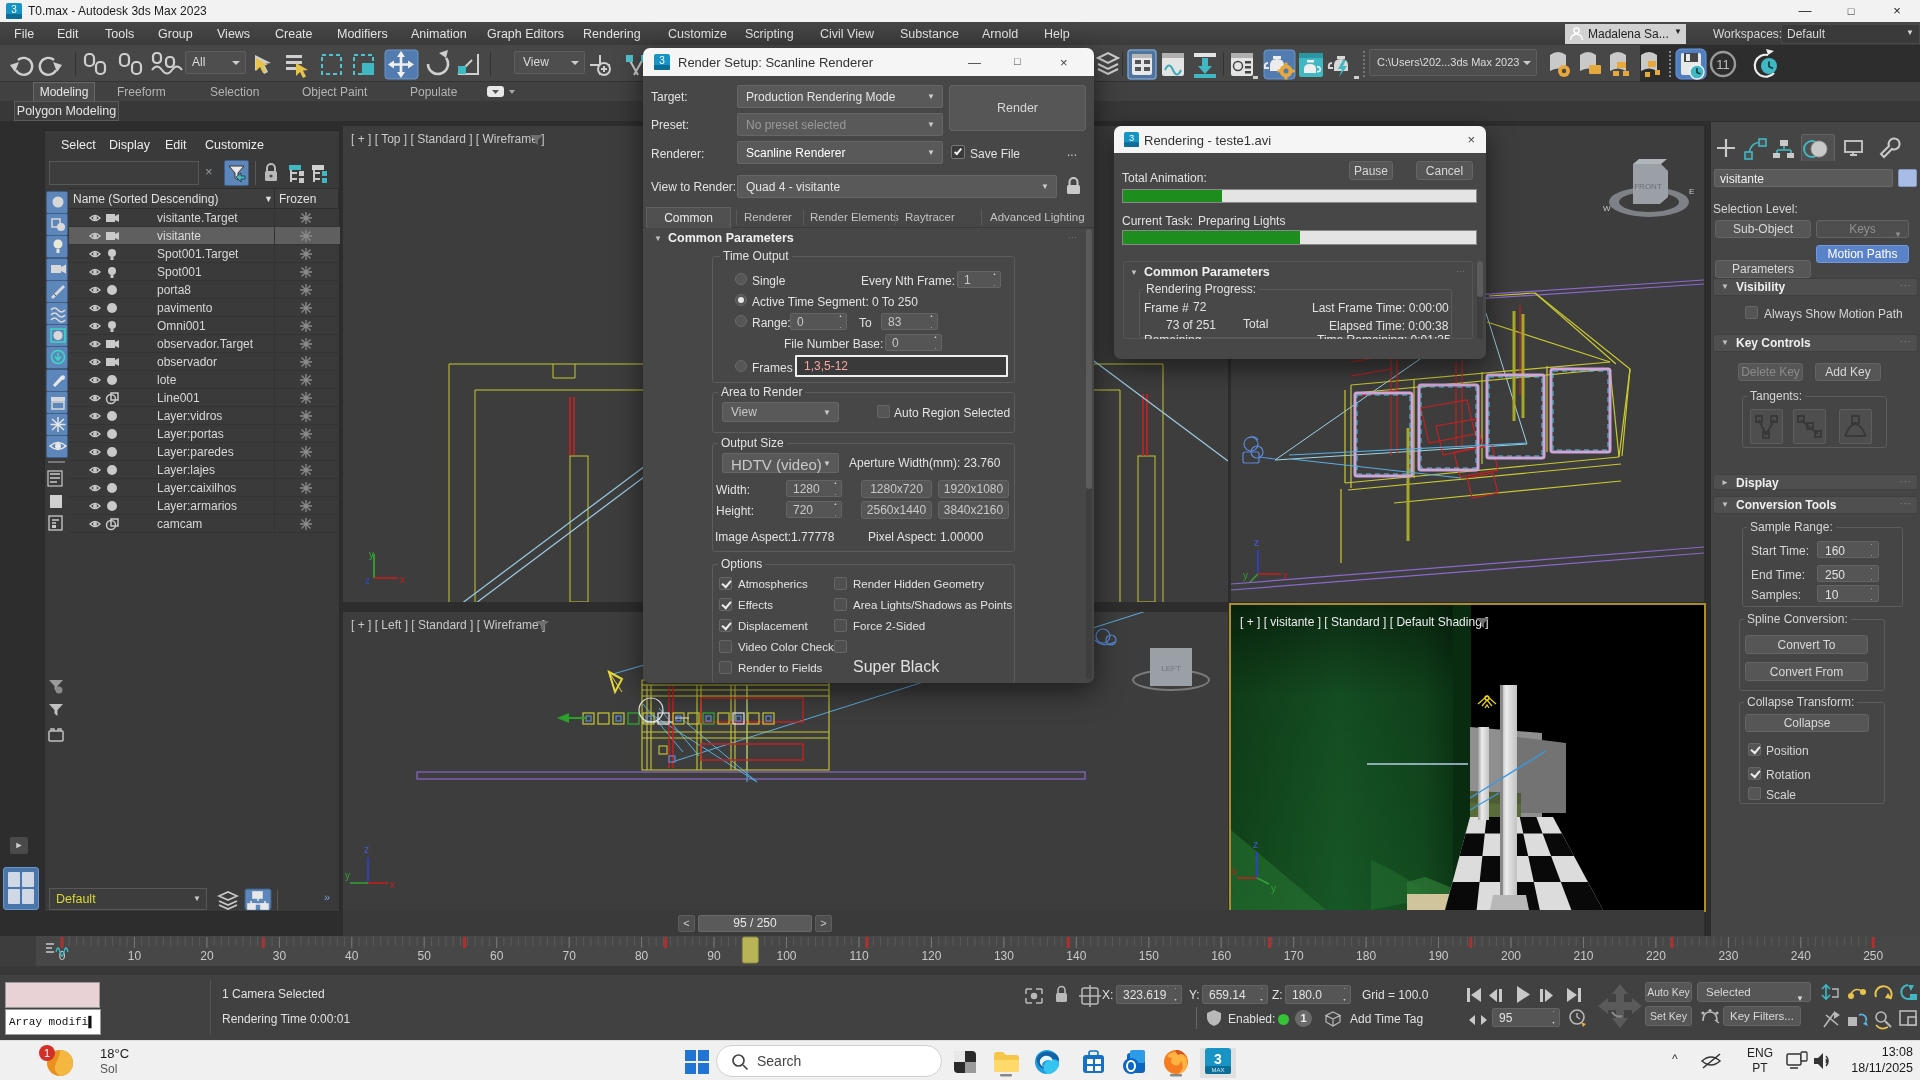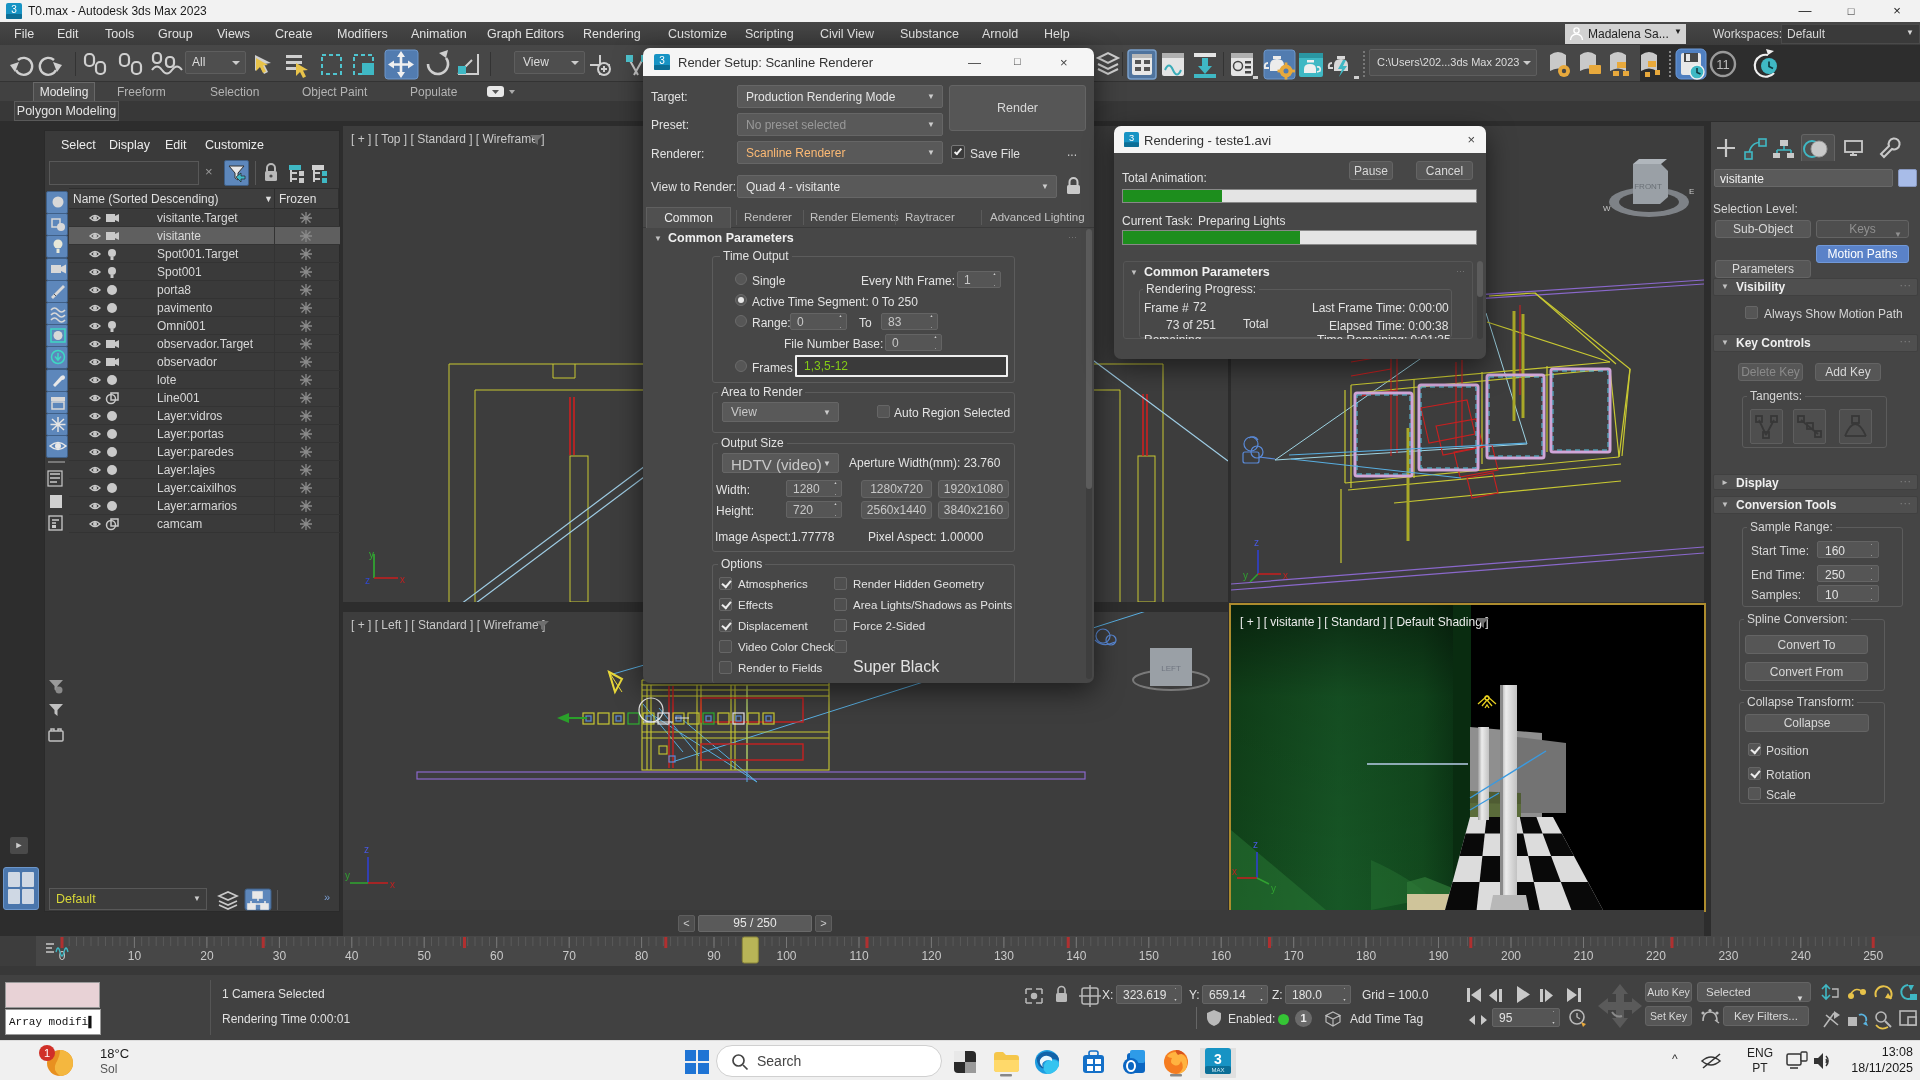--- a/index.html
+++ b/index.html
@@ -1509,21 +1509,21 @@
       <div class="btn" style="left:1645px;top:7px;width:47px;height:20px;line-height:19px;font-size:10.5px">Auto Key</div>
       <div class="btn" style="left:1697px;top:7px;width:114px;height:20px;line-height:19px;font-size:11.5px;text-align:left"><span style="margin-left:8px">Selected</span><span style="position:absolute;right:6px;top:6px;font-size:8px">▼</span></div>
       <div class="btn" style="left:1645px;top:31px;width:47px;height:20px;line-height:19px;font-size:10.5px">Set Key</div>
       <svg class="abs" style="left:1700px;top:33px" width="20" height="16" viewBox="0 0 20 16">
         <path d="M3 13 q0 -9 7 -9 q7 0 7 9" fill="none" stroke="#b9b9b9" stroke-width="1.6"></path>
         <circle cx="3" cy="5" r="1.6" fill="#b9b9b9"></circle>
         <circle cx="10" cy="2.5" r="1.6" fill="#b9b9b9"></circle>
         <circle cx="17" cy="5" r="1.6" fill="#b9b9b9"></circle>
         <path d="M15 12 l4 3" stroke="#b9b9b9" stroke-width="1.4"></path>
       </svg>
-      <div class="btn" style="left:1723px;top:31px;width:86px;height:20px;line-height:19px;font-size:11.5px">Key Filters...</div>
+      <div class="btn" style="left:1723px;top:31px;width:78px;height:20px;line-height:19px;font-size:11.5px">Key Filters...</div>
       <svg class="abs" style="left:1818px;top:6px" width="100" height="52" viewBox="0 0 100 52">
         <g stroke="#3fb8c4" stroke-width="1.6" fill="none">
           <path d="M8 4 v14 M4 8 l4 -4 4 4 M4 14 l4 4 4 -4"></path>
         </g>
         <path d="M14 8 h6 v8 h-6" fill="none" stroke="#b9b9b9" stroke-width="1.4"></path>
         <g transform="translate(28,2)">
           <path d="M4 12 q6 -10 14 -2" fill="none" stroke="#e8c34a" stroke-width="1.6"></path>
           <circle cx="5" cy="13" r="3" fill="#e8c34a"></circle>
           <circle cx="17" cy="9" r="3" fill="#e8c34a"></circle>
         </g>
@@ -1658,21 +1658,21 @@
         <span style="position:absolute;right:7px;top:6px;font-size:8px;color:#ccc">▼</span>
       </div>
       <div class="btn" style="left:306px;top:37px;width:137px;height:46px;line-height:44px;font-size:12.5px">Render</div>
       <div class="dtext" style="left:8px;top:70px">Preset:</div>
       <div class="abs" style="left:94px;top:65px;width:206px;height:23px;background:#595959;border:1px solid #666;border-radius:2px">
         <span style="position:absolute;left:8px;top:4px;font-size:12px;color:#9a9a9a">No preset selected</span>
         <span style="position:absolute;right:7px;top:6px;font-size:8px;color:#ccc">▼</span>
       </div>
       <div class="dtext" style="left:8px;top:99px">Renderer:</div>
       <div class="abs" style="left:94px;top:93px;width:206px;height:23px;background:#595959;border:1px solid #666;border-radius:2px">
-        <span style="position:absolute;left:8px;top:4px;font-size:12px;color:#fdba74">Scanline Renderer</span>
+        <span style="position:absolute;left:8px;top:4px;font-size:12px;color:#ffffff">Scanline Renderer</span>
         <span style="position:absolute;right:7px;top:6px;font-size:8px;color:#ccc">▼</span>
       </div>
       <div class="abs" style="left:308px;top:97px;width:14px;height:14px;background:#3a3a3a;border:1px solid #777;border-radius:2px">
         <span style="position:absolute;left:2px;top:3px;width:8px;height:4px;border-left:2px solid #f0f0f0;border-bottom:2px solid #f0f0f0;transform:rotate(-50deg)"></span>
       </div>
       <div class="dtext" style="left:327px;top:99px">Save File</div>
       <div class="dtext" style="left:424px;top:97px;color:#ccc">...</div>
       <div class="dtext" style="left:8px;top:132px">View to Render:</div>
       <div class="abs" style="left:94px;top:127px;width:320px;height:23px;background:#595959;border:1px solid #666;border-radius:2px">
         <span style="position:absolute;left:8px;top:4px;font-size:12px;color:#e4e4e4">Quad 4 - visitante</span>
@@ -1726,21 +1726,21 @@
       </div>
       <div class="dtext" style="left:141px;top:289px">File Number Base:</div>
       <div class="spin" style="left:242px;top:286px;width:57px;height:17px">
         <span style="position:absolute;left:6px;top:1px;color:#c8c8c8">0</span>
         <span style="position:absolute;right:2px;top:-1px;font-size:7px;color:#ccc">▲</span>
         <span style="position:absolute;right:2px;bottom:0;font-size:7px;color:#ccc">▼</span>
       </div>
       <div class="radio" style="left:92px;top:312px"></div>
       <div class="dtext" style="left:109px;top:313px">Frames</div>
       <div class="abs" style="left:152px;top:307px;width:213px;height:22px;background:#3a3a3a;border:2px solid #f0f0f0;border-radius:1px">
-        <span style="position:absolute;left:7px;top:2px;font-size:12px;color:#84cc16">1,3,5-12</span>
+        <span style="position:absolute;left:7px;top:2px;font-size:12px;color:#fca5a5">1,3,5-12</span>
       </div>
       <div class="grpbox" style="left:69px;top:344px;width:303px;height:41px"></div>
       <div class="grplab" style="left:75px;top:337px;background:#474747;color:#e2e2e2">Area to Render</div>
       <div class="abs" style="left:79px;top:354px;width:117px;height:20px;background:#595959;border:1px solid #666;border-radius:2px">
         <span style="position:absolute;left:8px;top:2px;font-size:12px;color:#c8c8c8">View</span>
         <span style="position:absolute;right:7px;top:5px;font-size:8px;color:#ccc">▼</span>
       </div>
       <div class="cb" style="left:234px;top:357px"></div>
       <div class="dtext" style="left:251px;top:358px">Auto Region Selected</div>
       <div class="grpbox" style="left:69px;top:395px;width:303px;height:109px"></div>

